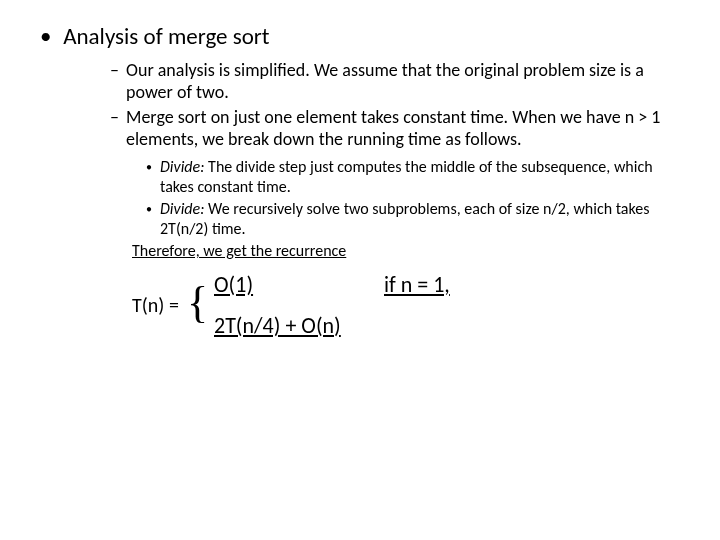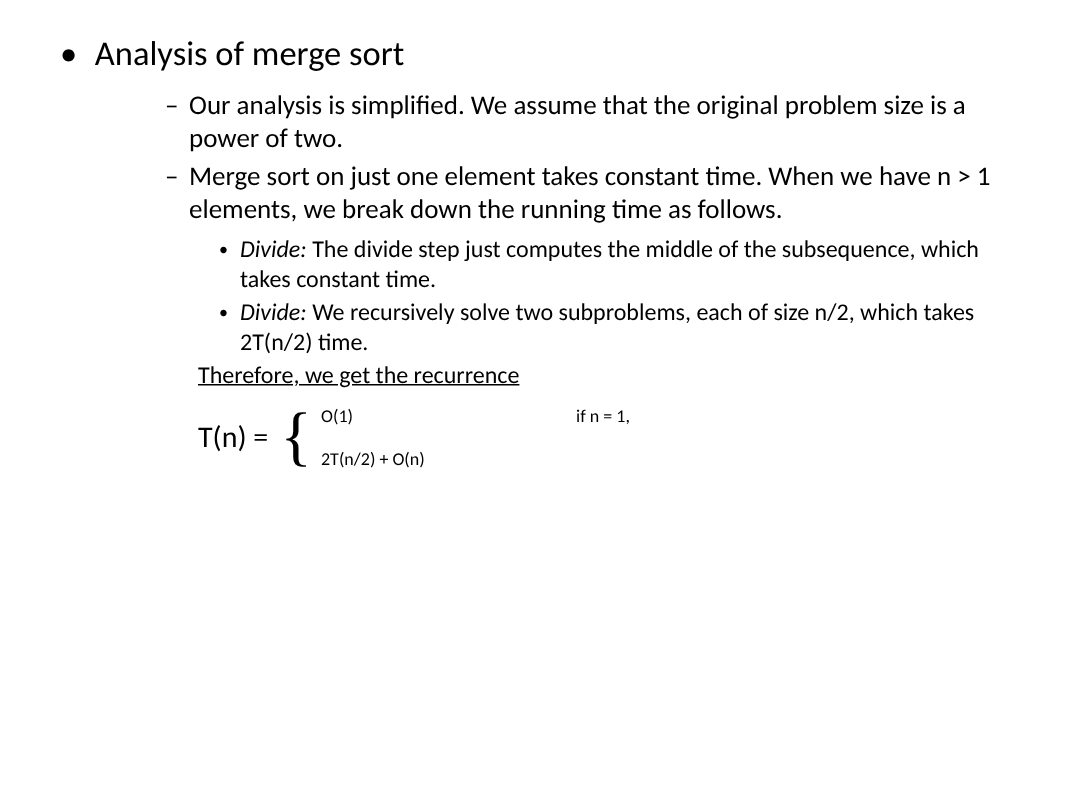--- a/index.html
+++ b/index.html
@@ -83,21 +83,22 @@
     font-family: "Times New Roman", serif;
     margin-right: 6px;
     position: relative;
     top: -2px;
   }
   .cases {
     display: grid;
     grid-template-columns: 150px 120px;
     row-gap: 14px;
     column-gap: 20px;
-    font-size: 12px;
+    font-size: 22px;
+    text-decoration: underline;
   }
   .italic { font-style: italic; }
 </style>
 </head>
 <body>
 
 <div class="slide">
 
   <div class="lvl1">
     <span class="bullet">•</span>
@@ -125,17 +126,17 @@
   <div class="therefore">
     <span>Therefore, we get the recurrence</span>
   </div>
 
   <div class="recurrence">
     <span class="tn">T(n) =</span>
     <span class="brace">{</span>
     <div class="cases">
       <span>O(1)</span>
       <span>if n = 1,</span>
-      <span>2T(n/2) + O(n)</span>
+      <span>2T(n/4) + O(n)</span>
     </div>
   </div>
 
 </div>
 
 </body></html>

